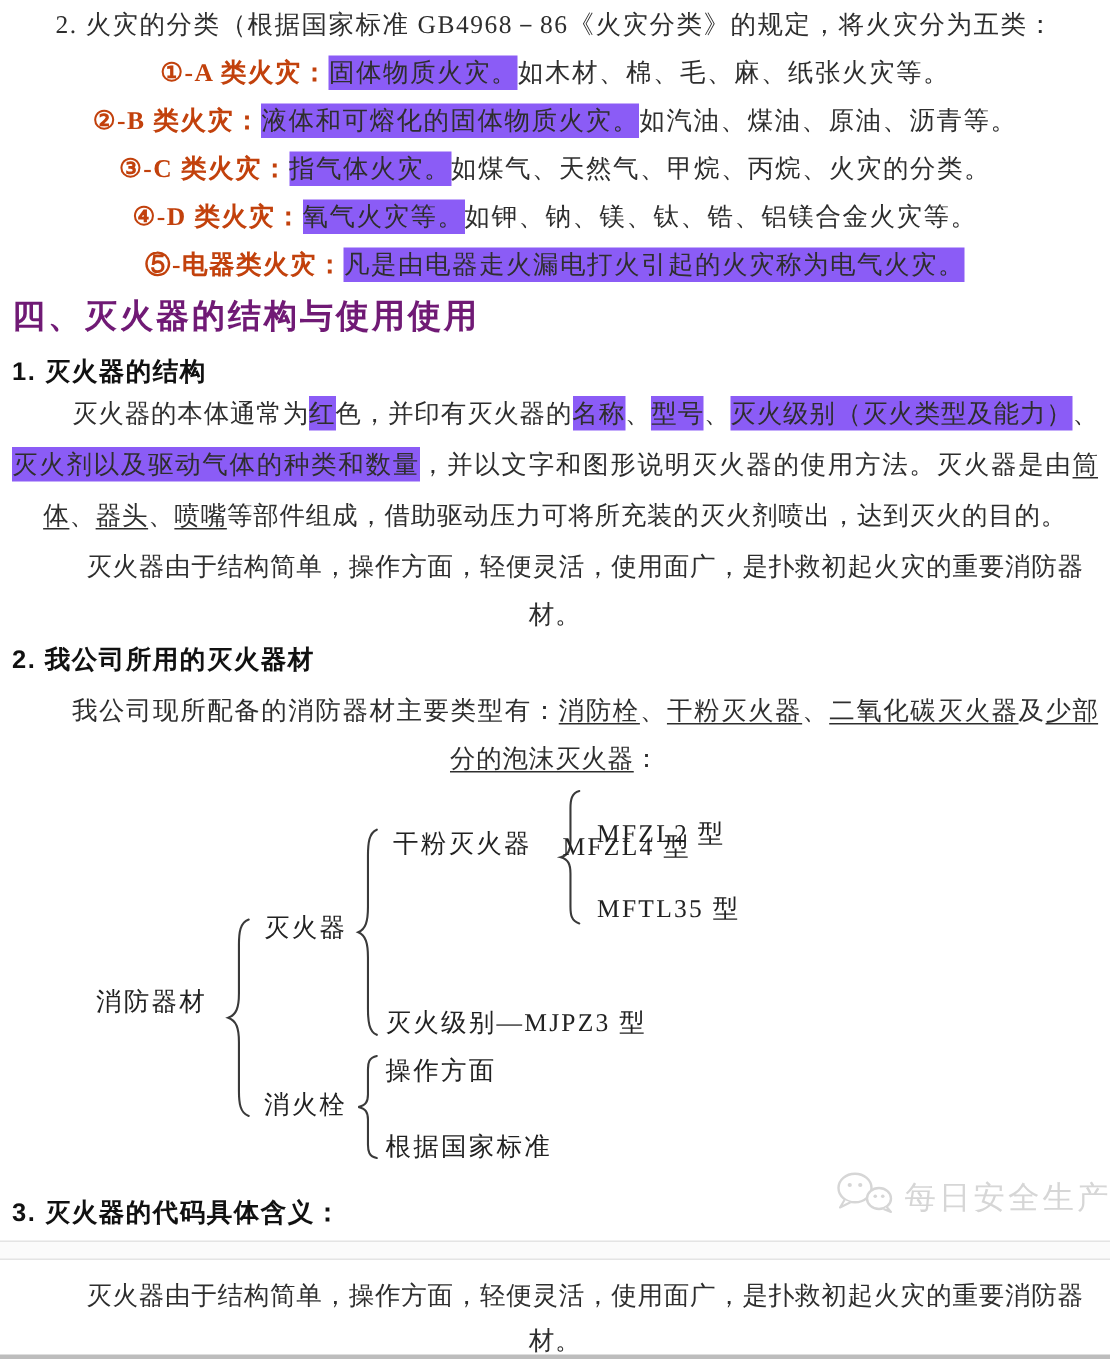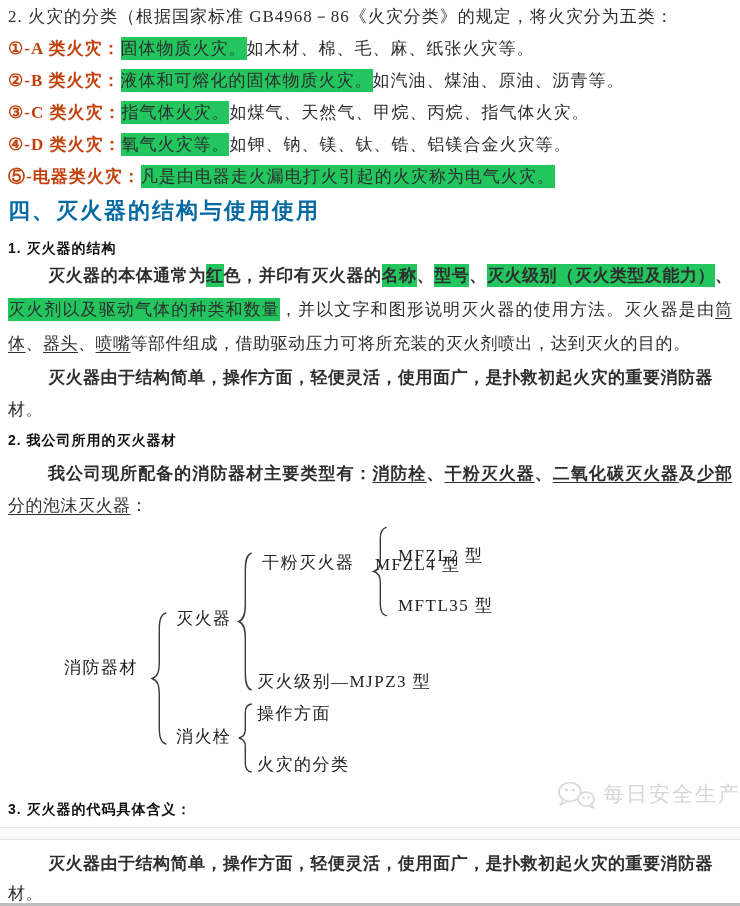--- a/index.html
+++ b/index.html
@@ -10,71 +10,72 @@
     background:#ffffff;
     overflow:hidden;
     font-family:"Liberation Serif","DejaVu Serif",serif;
     color:#2e2e2e;
   }
   .line{
     position:absolute;left:8px;width:724px;
     font-size:17px;line-height:22px;
     letter-spacing:0.5px;
     white-space:nowrap;
+    text-align:center;
   }
   .cls{letter-spacing:1px;}
   .fill{white-space:normal;text-align:justify;text-align-last:justify;letter-spacing:0;}
-  .ind{text-indent:40px;font-weight:bold;}
+  .ind{text-indent:40px;}
   .sg-b{font-weight:700;color:#c2410c;}
-  .sg-hl{background:#22c55e;padding:2px 0;}
+  .sg-hl{background:#8b5cf6;padding:2px 0;}
   .sg-ul{text-decoration:underline;text-underline-offset:3px;text-decoration-thickness:1px;}
   .h4{
     position:absolute;left:8px;
     font-family:"Liberation Sans","DejaVu Sans",sans-serif;
     font-weight:700;font-size:22px;line-height:26px;
-    letter-spacing:2px;color:#0369a1;white-space:nowrap;
+    letter-spacing:2px;color:#701a75;white-space:nowrap;
   }
   .sub{
     position:absolute;left:8px;
     font-family:"Liberation Sans","DejaVu Sans",sans-serif;
-    font-weight:700;font-size:14px;line-height:22px;
+    font-weight:700;font-size:17px;line-height:22px;
     letter-spacing:1px;color:#111;white-space:nowrap;
   }
   .dnode{
     position:absolute;
     font-size:17px;line-height:20px;
     letter-spacing:1.5px;color:#222;white-space:nowrap;
   }
   .brace{position:absolute;}
   .brace svg{display:block;width:100%;height:100%;}
   .pagebreak{
     position:absolute;left:0;top:827px;width:740px;height:11px;
     background:#fbfbfb;border-top:1px solid #e4e4e4;border-bottom:1px solid #e4e4e4;
   }
   .bottomline{
     position:absolute;left:0;bottom:0;width:740px;height:3px;background:#bdbdbd;
   }
   .watermark{
     position:absolute;left:556px;top:780px;
-    display:flex;gap:5px;
+    display:flex;align-items:center;gap:5px;
   }
   .wm-text{
     font-family:"Liberation Sans","DejaVu Sans",sans-serif;
     font-size:21px;letter-spacing:2px;color:#d6d6d6;white-space:nowrap;
   }
 </style>
 </head>
 <body>
 
 <div class="page">
 
   <div class="line cls" style="top:6px"><span>2. 火灾的分类（根据国家标准 GB4968－86《火灾分类》的规定，将火灾分为五类：</span></div>
   <div class="line cls" style="top:38px"><span class="sg-b">①-A 类火灾：</span><span class="sg-hl">固体物质火灾。</span><span>如木材、棉、毛、麻、纸张火灾等。</span></div>
   <div class="line cls" style="top:70px"><span class="sg-b">②-B 类火灾：</span><span class="sg-hl">液体和可熔化的固体物质火灾。</span><span>如汽油、煤油、原油、沥青等。</span></div>
-  <div class="line cls" style="top:102px"><span class="sg-b">③-C 类火灾：</span><span class="sg-hl">指气体火灾。</span><span>如煤气、天然气、甲烷、丙烷、指气体火灾。</span></div>
+  <div class="line cls" style="top:102px"><span class="sg-b">③-C 类火灾：</span><span class="sg-hl">指气体火灾。</span><span>如煤气、天然气、甲烷、丙烷、火灾的分类。</span></div>
   <div class="line cls" style="top:134px"><span class="sg-b">④-D 类火灾：</span><span class="sg-hl">氧气火灾等。</span><span>如钾、钠、镁、钛、锆、铝镁合金火灾等。</span></div>
   <div class="line cls" style="top:166px"><span class="sg-b">⑤-电器类火灾：</span><span class="sg-hl">凡是由电器走火漏电打火引起的火灾称为电气火灾。</span></div>
 
   <div class="h4" style="top:198px">四、灭火器的结构与使用使用</div>
 
   <div class="sub" style="top:237px">1. 灭火器的结构</div>
   <div class="line fill ind" style="top:265px"><span>灭火器的本体通常为</span><span class="sg-hl">红</span><span>色，并印有灭火器的</span><span class="sg-hl">名称</span><span>、</span><span class="sg-hl">型号</span><span>、</span><span class="sg-hl">灭火级别（灭火类型及能力）</span><span>、</span></div>
   <div class="line fill" style="top:299px"><span class="sg-hl">灭火剂以及驱动气体的种类和数量</span><span>，并以文字和图形说明灭火器的使用方法。灭火器是由</span><span class="sg-ul">筒</span></div>
   <div class="line" style="top:333px"><span class="sg-ul">体</span><span>、</span><span class="sg-ul">器头</span><span>、</span><span class="sg-ul">喷嘴</span><span>等部件组成，借助驱动压力可将所充装的灭火剂喷出，达到灭火的目的。</span></div>
   <div class="line ind" style="top:367px"><span>灭火器由于结构简单，操作方面，轻便灵活，使用面广，是扑救初起火灾的重要消防器</span></div>
@@ -112,21 +113,21 @@
   <div class="dnode" style="left:257px;top:672px">灭火级别—MJPZ3 型</div>
 
   <div class="dnode" style="left:176px;top:727px">消火栓</div>
   <div class="brace" style="left:236px;top:703px;width:19px;height:70px">
     <svg viewBox="0 0 20 100" preserveAspectRatio="none">
         <path d="M16 1.5 C10.5 3 9.8 8 9.8 14 L9.8 38 C9.8 45 8.2 48.5 3 50 C8.2 51.5 9.8 55 9.8 62 L9.8 86 C9.8 92 10.5 97 16 98.5" fill="none" stroke="#3a3a3a" stroke-width="1.4" stroke-linecap="round" vector-effect="non-scaling-stroke"></path>
       </svg>
   </div>
 
   <div class="dnode" style="left:257px;top:704px">操作方面</div>
-  <div class="dnode" style="left:257px;top:755px">火灾的分类</div>
+  <div class="dnode" style="left:257px;top:755px">根据国家标准</div>
 
   <div class="sub" style="top:798px">3. 灭火器的代码具体含义：</div>
 
   <div class="watermark">
     <span>
       <svg width="42" height="30" viewBox="0 0 42 30">
         <ellipse cx="14" cy="12" rx="11" ry="9.5" fill="#ffffff" stroke="#d6d6d6" stroke-width="1.6"></ellipse>
         <path d="M7 20 L4 25 L11 21.5" fill="#ffffff" stroke="#d6d6d6" stroke-width="1.4" stroke-linejoin="round"></path>
         <circle cx="10.5" cy="10" r="1.4" fill="#d6d6d6"></circle>
         <circle cx="17.5" cy="10" r="1.4" fill="#d6d6d6"></circle>

